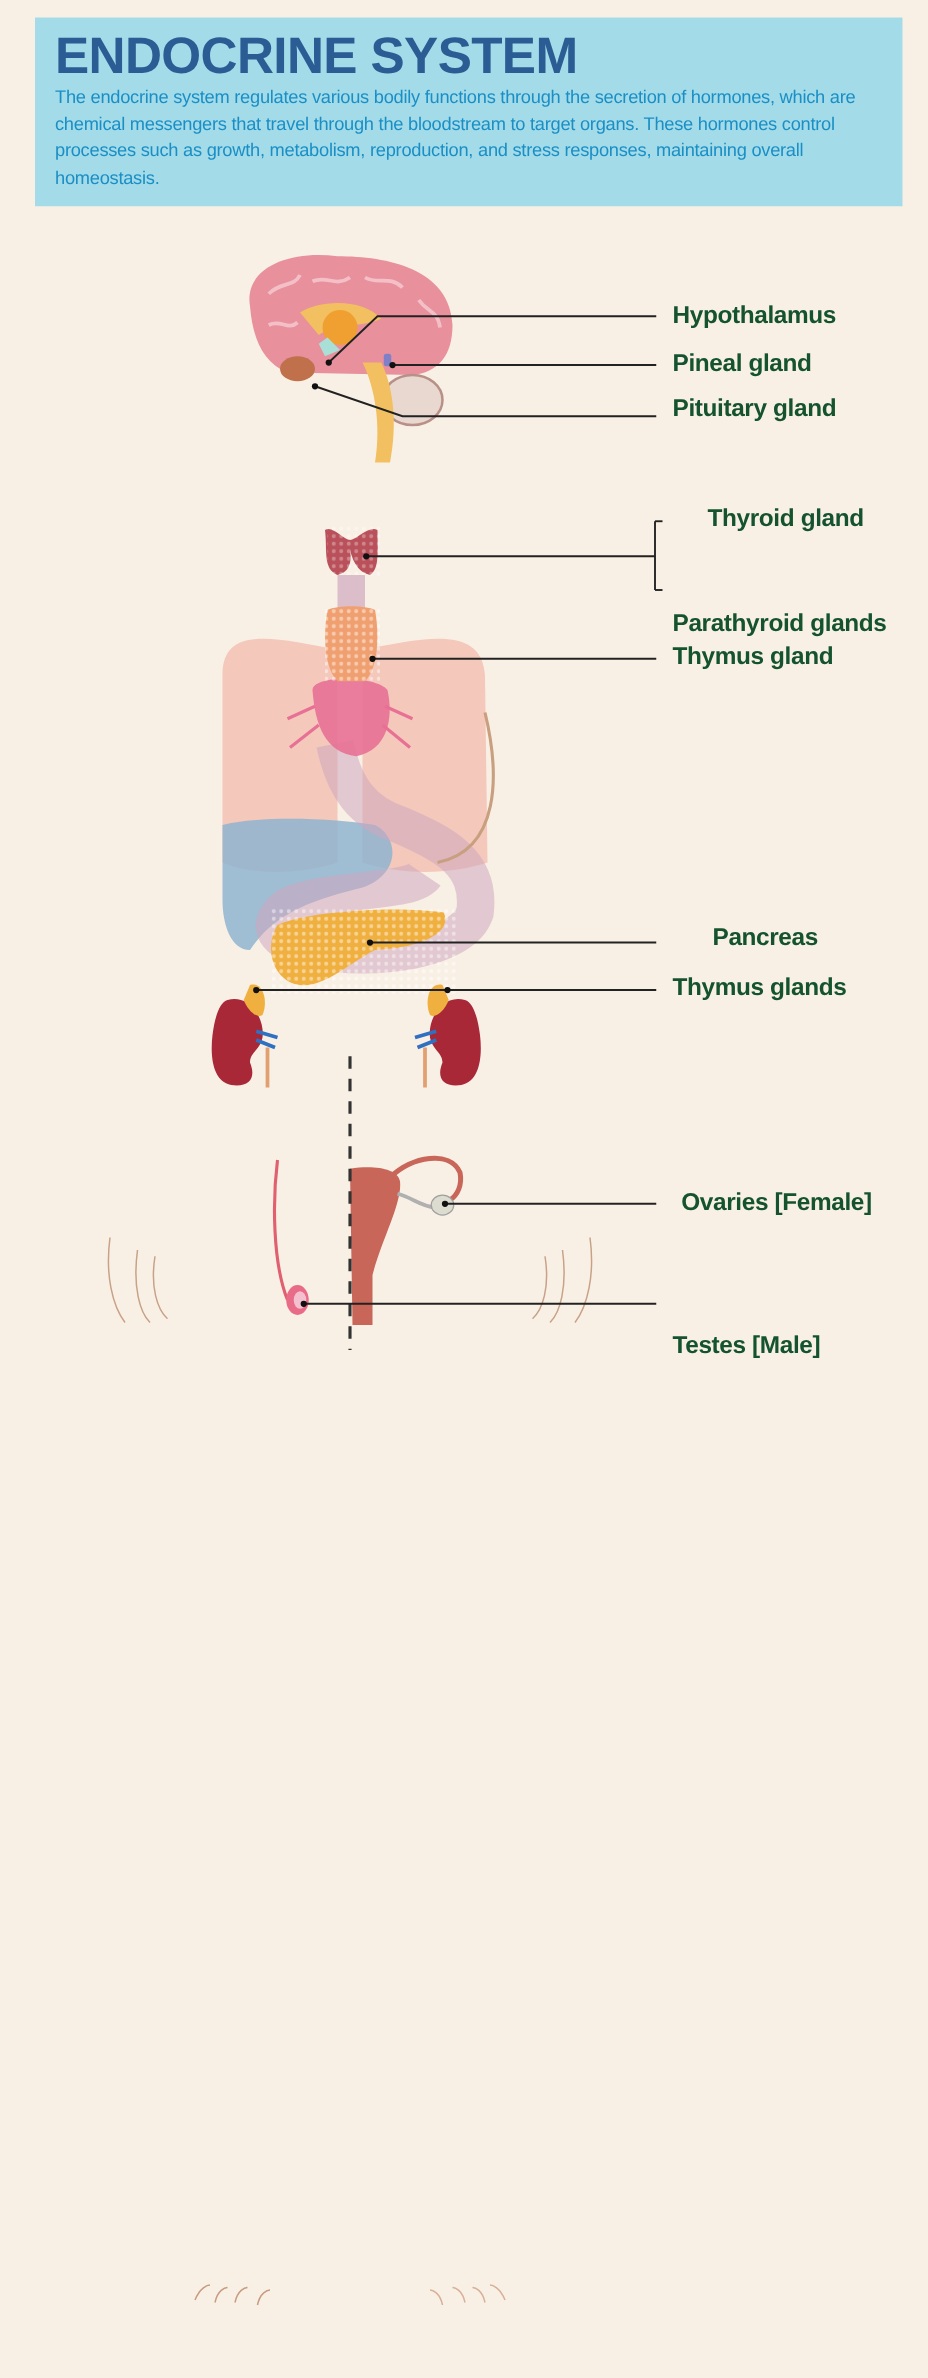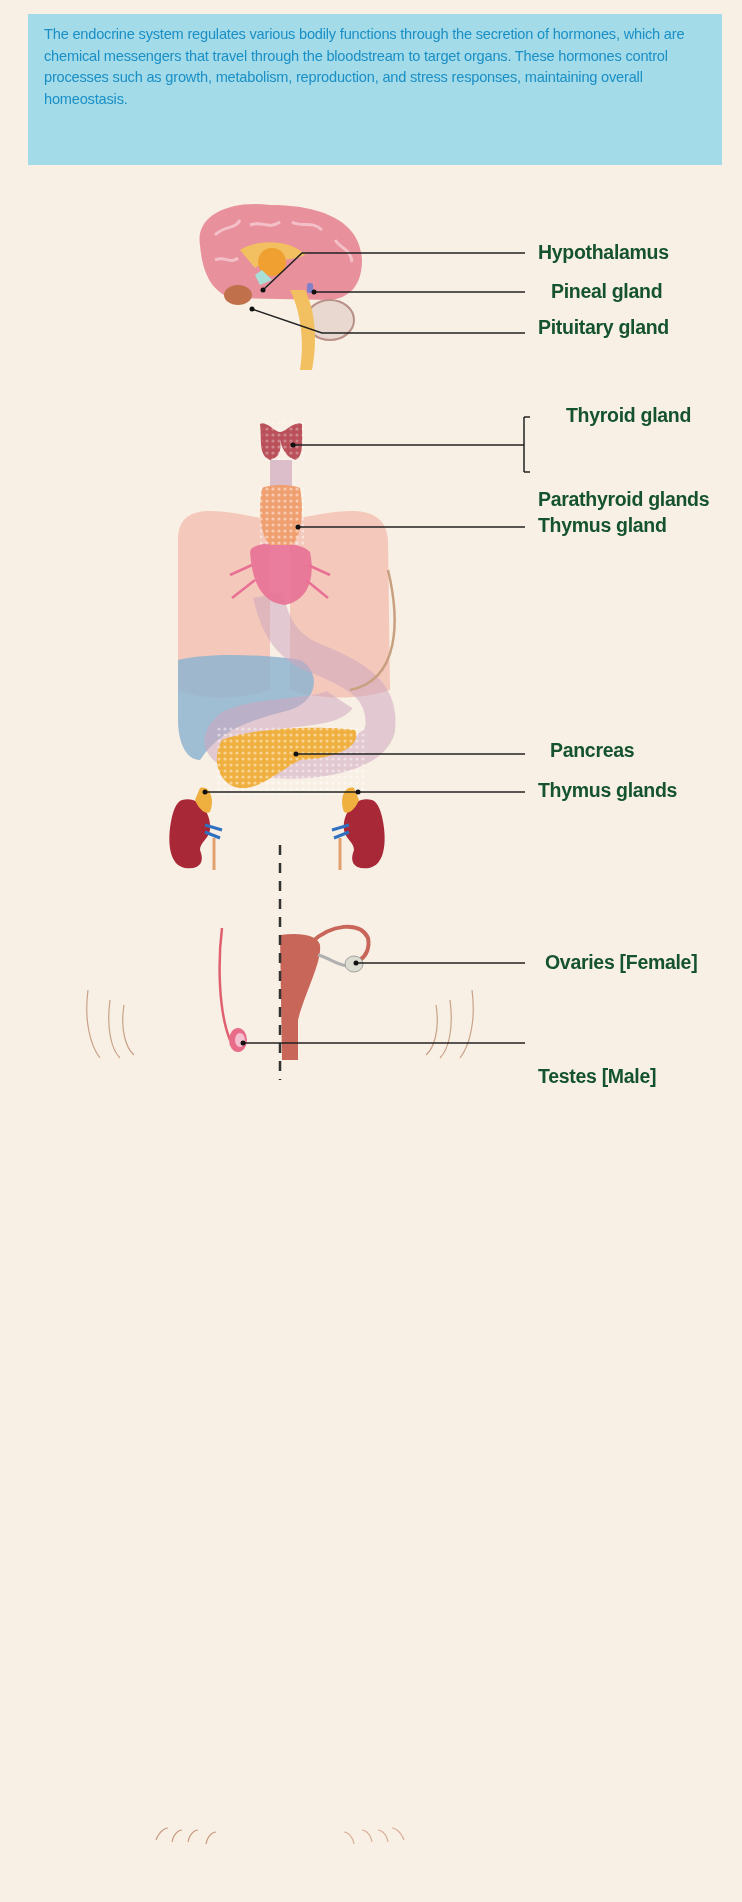--- a/index.html
+++ b/index.html
@@ -44,20 +44,21 @@
     color: #14532d;
     letter-spacing: -0.3px;
     white-space: nowrap;
     font-weight: bold;
   }
 </style>
 </head>
 <body>
 
 <div class="header">
+  <h1 class="title">ENDOCRINE SYSTEM</h1>
   <p class="desc">The endocrine system regulates various bodily functions through the secretion of hormones, which are chemical messengers that travel through the bloodstream to target organs. These hormones control processes such as growth, metabolism, reproduction, and stress responses, maintaining overall homeostasis.</p>
 </div>
 
 <svg class="figure" viewBox="0 0 742 1902" xmlns="http://www.w3.org/2000/svg">
   <defs>
     <clipPath id="leftHalf">
         <rect x="0" y="0" width="280" height="1902"></rect>
       </clipPath>
     <clipPath id="rightHalf">
         <rect x="280" y="0" width="462" height="1902"></rect>
@@ -208,21 +209,21 @@
       <circle cx="298" cy="527" r="2.5"></circle>
       <circle cx="296" cy="754" r="2.5"></circle>
     <circle cx="205" cy="792" r="2.5"></circle>
       <circle cx="358" cy="792" r="2.5"></circle>
       <circle cx="356" cy="963" r="2.5"></circle>
       <circle cx="243" cy="1043" r="2.5"></circle>
   </g>
 </svg>
 
 <span class="label" style="left:538px; top:241px;">Hypothalamus</span>
-<span class="label" style="left:551px; top:280px;">Pineal gland</span>
+<span class="label" style="left:538px; top:280px;">Pineal gland</span>
 <span class="label" style="left:538px; top:316px;">Pituitary gland</span>
 <span class="label" style="left:566px; top:404px;">Thyroid gland</span>
 <span class="label" style="left:538px; top:460px;margin-top:28px;">Parathyroid glands</span>
 <span class="label" style="left:538px; top:514px;">Thymus gland</span>
-<span class="label" style="left:550px; top:739px;">Pancreas</span>
+<span class="label" style="left:570px; top:739px;">Pancreas</span>
 <span class="label" style="left:538px; top:779px;">Thymus glands</span>
 <span class="label" style="left:545px; top:951px;">Ovaries [Female]</span>
 <span class="label" style="left:538px; top:1029px;margin-top:36px;">Testes [Male]</span>
 
 </body></html>

